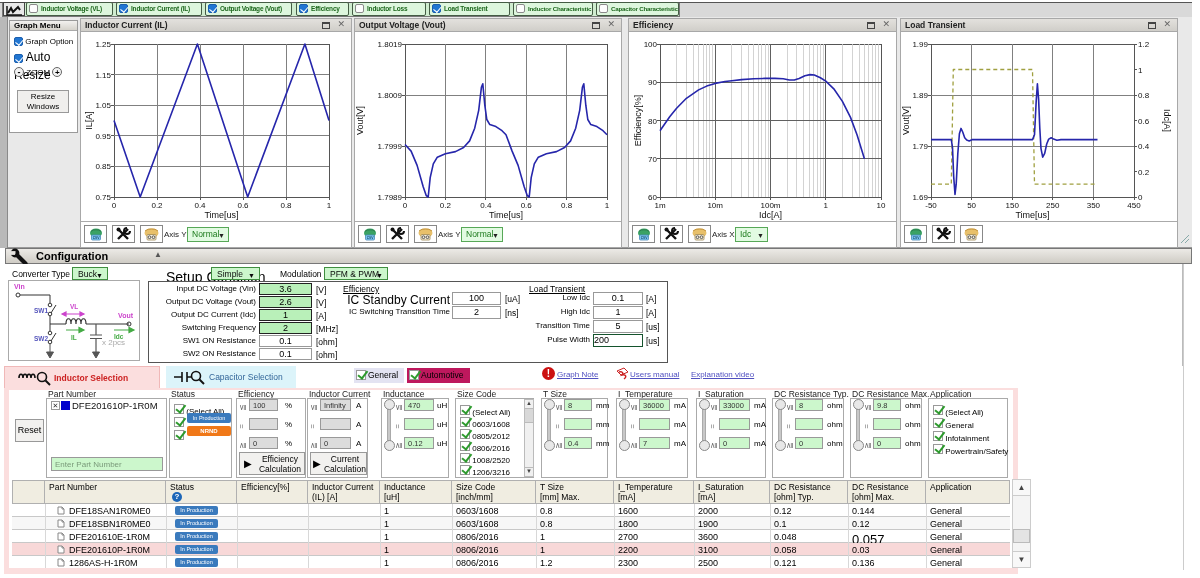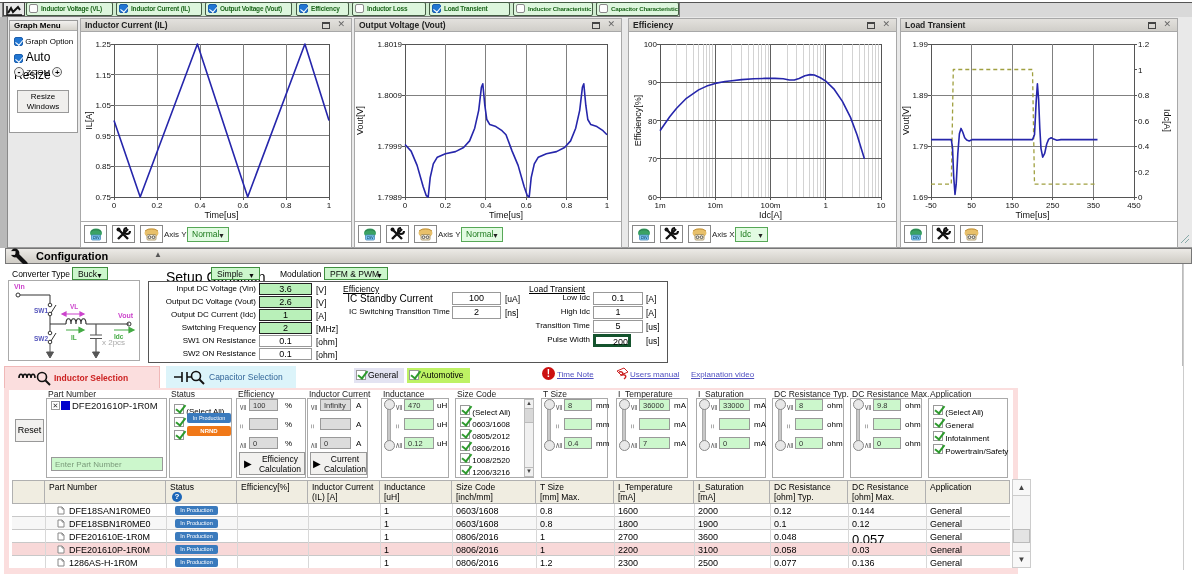--- a/index.html
+++ b/index.html
@@ -406,59 +406,59 @@
 <div class="t" style="left:0;top:323px;width:256px;text-align:right;font-size:8px">Switching Frequency</div>
 <div class="abs" style="left:259px;top:322px;width:53px;height:12px;background:#b9f0b9;border:1.4px solid #222;font-size:9px;text-align:center;line-height:10px">2</div>
 <div class="t" style="left:316px;top:324px;font-size:8.5px">[MHz]</div>
 <div class="t" style="left:0;top:336px;width:256px;text-align:right;font-size:8px">SW1 ON Resistance</div>
 <div class="abs" style="left:259px;top:335px;width:53px;height:12px;background:#fff;border:1px solid #999;font-size:9px;text-align:center;line-height:10px">0.1</div>
 <div class="t" style="left:316px;top:337px;font-size:8.5px">[ohm]</div>
 <div class="t" style="left:0;top:349px;width:256px;text-align:right;font-size:8px">SW2 ON Resistance</div>
 <div class="abs" style="left:259px;top:348px;width:53px;height:12px;background:#fff;border:1px solid #999;font-size:9px;text-align:center;line-height:10px">0.1</div>
 <div class="t" style="left:316px;top:350px;font-size:8.5px">[ohm]</div>
 <div class="t" style="left:343px;top:284px;font-size:8.5px;text-decoration:underline">Efficiency</div>
-<div class="t" style="left:330px;top:293px;width:120px;text-align:center;font-size:10px">IC Standby Current</div>
+<div class="t" style="left:330px;top:293px;width:120px;text-align:right;font-size:12px">IC Standby Current</div>
 <div class="abs" style="left:452px;top:292px;width:49px;height:13px;background:#fff;border:1px solid #999;font-size:9px;text-align:center;line-height:11px">100</div>
 <div class="t" style="left:505px;top:294px;font-size:8.5px">[uA]</div>
 <div class="t" style="left:330px;top:307px;width:120px;text-align:right;font-size:8px">IC Switching Transition Time</div>
 <div class="abs" style="left:452px;top:306px;width:49px;height:13px;background:#fff;border:1px solid #999;font-size:9px;text-align:center;line-height:11px">2</div>
 <div class="t" style="left:505px;top:308px;font-size:8.5px">[ns]</div>
 <div class="t" style="left:529px;top:284px;font-size:8.5px;text-decoration:underline">Load Transient</div>
 <div class="t" style="left:510px;top:293px;width:80px;text-align:right;font-size:8px">Low Idc</div>
 <div class="absolute abs" style="left:593px;top:292px;width:50px;height:13px;background:#fff;border:1px solid #999;font-size:9px;text-align:center;line-height:11px">0.1</div>
 <div class="t" style="left:646px;top:294px;font-size:8.5px">[A]</div>
 <div class="t" style="left:510px;top:307px;width:80px;text-align:right;font-size:8px">High Idc</div>
 <div class="absolute abs" style="left:593px;top:306px;width:50px;height:13px;background:#fff;border:1px solid #999;font-size:9px;text-align:center;line-height:11px">1</div>
 <div class="t" style="left:646px;top:308px;font-size:8.5px">[A]</div>
 <div class="t" style="left:510px;top:321px;width:80px;text-align:right;font-size:8px">Transition Time</div>
 <div class="absolute abs" style="left:593px;top:320px;width:50px;height:13px;background:#fff;border:1px solid #999;font-size:9px;text-align:center;line-height:11px">5</div>
 <div class="t" style="left:646px;top:322px;font-size:8.5px">[us]</div>
 <div class="t" style="left:510px;top:335px;width:80px;text-align:right;font-size:8px">Pulse Width</div>
-<div class="absolute abs" style="left:593px;top:334px;width:38px;height:13px;background:#fff;border:3px solid #14532d;font-size:9px;text-align:right;line-height:11px">200</div>
+<div class="absolute abs" style="left:593px;top:334px;width:50px;height:13px;background:#fff;border:1px solid #14532d;font-size:9px;text-align:left;line-height:11px">200</div>
 <div class="t" style="left:646px;top:336px;font-size:8.5px">[us]</div>
 <div class="abs" style="left:4px;top:366px;width:156px;height:22px;background:#fbdede;border:1px solid #f0b8b8;border-bottom:none">
     <svg style="position:absolute;left:12px;top:3px" width="34" height="16" viewBox="0 0 34 16">
       <path d="M2 8 c0,-5 4,-5 4,0 c0,-5 4,-5 4,0 c0,-5 4,-5 4,0 c0,-5 4,-5 4,0" fill="none" stroke="#111" stroke-width="1.6"></path>
       <circle cx="25" cy="7" r="4.5" fill="none" stroke="#111" stroke-width="1.6"></circle>
       <line x1="28.5" y1="10.5" x2="33" y2="15" stroke="#111" stroke-width="2"></line>
     </svg>
     <span style="position:absolute;left:49px;top:6px;font-size:8.5px;font-weight:bold;color:#cc2222">Inductor Selection</span>
   </div>
 <div class="abs" style="left:166px;top:366px;width:130px;height:22px;background:#dcf4fa">
     <svg style="position:absolute;left:8px;top:3px" width="32" height="16" viewBox="0 0 32 16">
       <path d="M0 8 h8 M8 3 v10 M13 3 v10 M13 8 h4" stroke="#111" stroke-width="1.6" fill="none"></path>
       <circle cx="22" cy="7" r="4.5" fill="none" stroke="#111" stroke-width="1.6"></circle>
       <line x1="25.5" y1="10.5" x2="30" y2="15" stroke="#111" stroke-width="2"></line>
     </svg>
     <span style="position:absolute;left:43px;top:6px;font-size:8.5px;color:#336699">Capacitor Selection</span>
   </div>
 <div class="abs" style="left:354px;top:368px;width:50px;height:15px;background:#e3e3f2;font-size:8.5px;line-height:14px"><span class="gc" style="vertical-align:-2px;margin:0 2px 0 2px"></span>General</div>
-<div class="abs" style="left:407px;top:368px;width:63px;height:15px;background:#bef264;font-size:8.5px;line-height:14px"><span class="gc" style="vertical-align:-2px;margin:0 2px 0 2px"></span>Automotive</div>
+<div class="abs" style="left:407px;top:368px;width:63px;height:15px;background:#be185d;font-size:8.5px;line-height:14px"><span class="gc" style="vertical-align:-2px;margin:0 2px 0 2px"></span>Automotive</div>
 <div class="abs" style="left:542px;top:367px;width:13px;height:13px;background:#cc1111;border-radius:50%;color:#fff;font-size:10px;font-weight:bold;text-align:center;line-height:13px">!</div>
-<div class="t" style="left:557px;top:370px;font-size:8px;color:#5050c0;text-decoration:underline">Time Note</div>
+<div class="t" style="left:557px;top:370px;font-size:8px;color:#5050c0;text-decoration:underline">Graph Note</div>
 <svg class="abs" style="left:616px;top:367px" width="13" height="13" viewBox="0 0 13 13">
     <path d="M1 4 L8 1 L12 5 L5 8 z" fill="#fff" stroke="#cc2222"></path>
     <path d="M3 5 c3,-1 5,1 3,3 c4,-1 5,2 2,4" fill="none" stroke="#cc2222" stroke-width="1.4"></path>
   </svg>
 <div class="t" style="left:630px;top:370px;font-size:8px;color:#5050c0;text-decoration:underline">Users manual</div>
 <div class="t" style="left:691px;top:370px;font-size:8px;color:#5050c0;text-decoration:underline">Explanation video</div>
 <div class="abs" style="left:4px;top:388px;width:1014px;height:186px;background:#fff;border:5px solid #fbdede;border-top:2px solid #fbdede"></div>
 <div class="abs" style="left:15px;top:419px;width:29px;height:23px;background:#f2f1ef;border:1px solid #999;font-size:9px;text-align:center;line-height:21px">Reset</div>
 <div class="t" style="left:48px;top:389px;font-size:8.5px;color:#222">Part Number</div>
 <div class="abs" style="left:46px;top:398px;width:121px;height:80px;background:#fff;border:1px solid #aaa"></div>
@@ -734,21 +734,21 @@
     <path d="M1 1 h4 l2 2 v5 h-6 z" fill="#fff" stroke="#888"></path>
     <path d="M5 1 v2 h2" fill="none" stroke="#888"></path>
   </svg>
 <div class="t" style="left:69px;top:558px;font-size:9px">1286AS-H-1R0M</div>
 <div class="abs" style="left:175px;top:558px;width:43px;height:9px;background:#3a7abd;border-radius:2px;color:#fff;font-size:5.5px;text-align:center;line-height:9px">In Production</div>
 <div class="t" style="left:384px;top:558px;font-size:9px">1</div>
 <div class="t" style="left:456px;top:558px;font-size:9px">0806/2016</div>
 <div class="t" style="left:540px;top:558px;font-size:9px">1.2</div>
 <div class="t" style="left:618px;top:558px;font-size:9px">2300</div>
 <div class="t" style="left:698px;top:558px;font-size:9px">2500</div>
-<div class="t" style="left:774px;top:558px;font-size:9px">0.077</div>
+<div class="t" style="left:774px;top:558px;font-size:9px">0.121</div>
 <div class="t" style="left:852px;top:558px;font-size:9px">0.136</div>
 <div class="t" style="left:930px;top:558px;font-size:9px">General</div>
 <div class="abs" style="left:45px;top:556px;width:1px;height:13px;background:#d8d8d8"></div>
 <div class="abs" style="left:166px;top:556px;width:1px;height:13px;background:#d8d8d8"></div>
 <div class="abs" style="left:237px;top:556px;width:1px;height:13px;background:#d8d8d8"></div>
 <div class="abs" style="left:308px;top:556px;width:1px;height:13px;background:#d8d8d8"></div>
 <div class="abs" style="left:380px;top:556px;width:1px;height:13px;background:#d8d8d8"></div>
 <div class="abs" style="left:452px;top:556px;width:1px;height:13px;background:#d8d8d8"></div>
 <div class="abs" style="left:536px;top:556px;width:1px;height:13px;background:#d8d8d8"></div>
 <div class="abs" style="left:614px;top:556px;width:1px;height:13px;background:#d8d8d8"></div>

